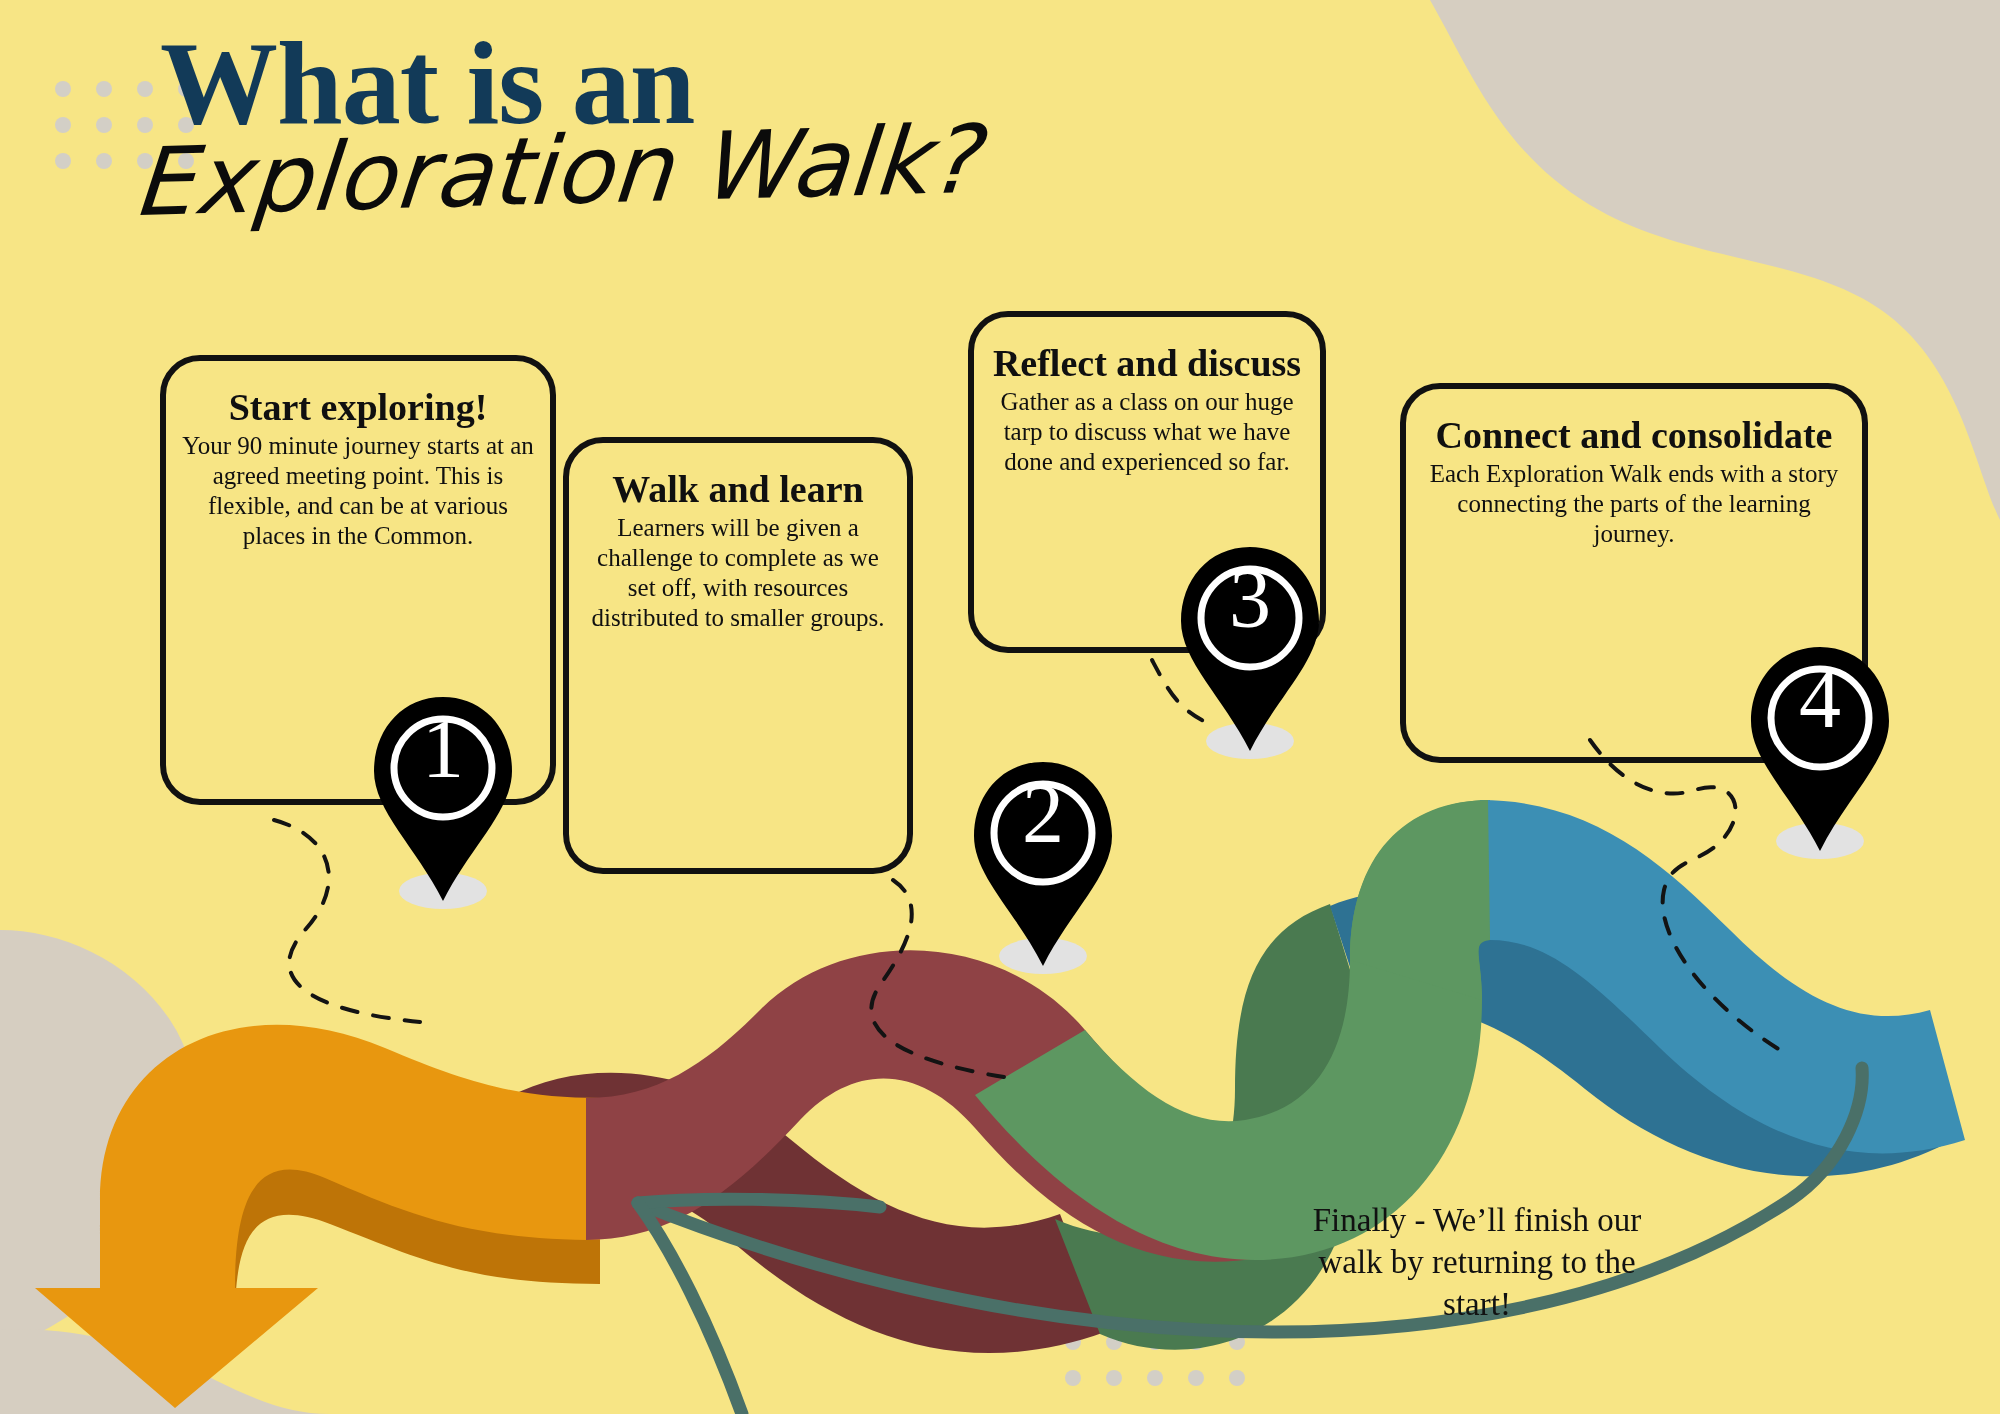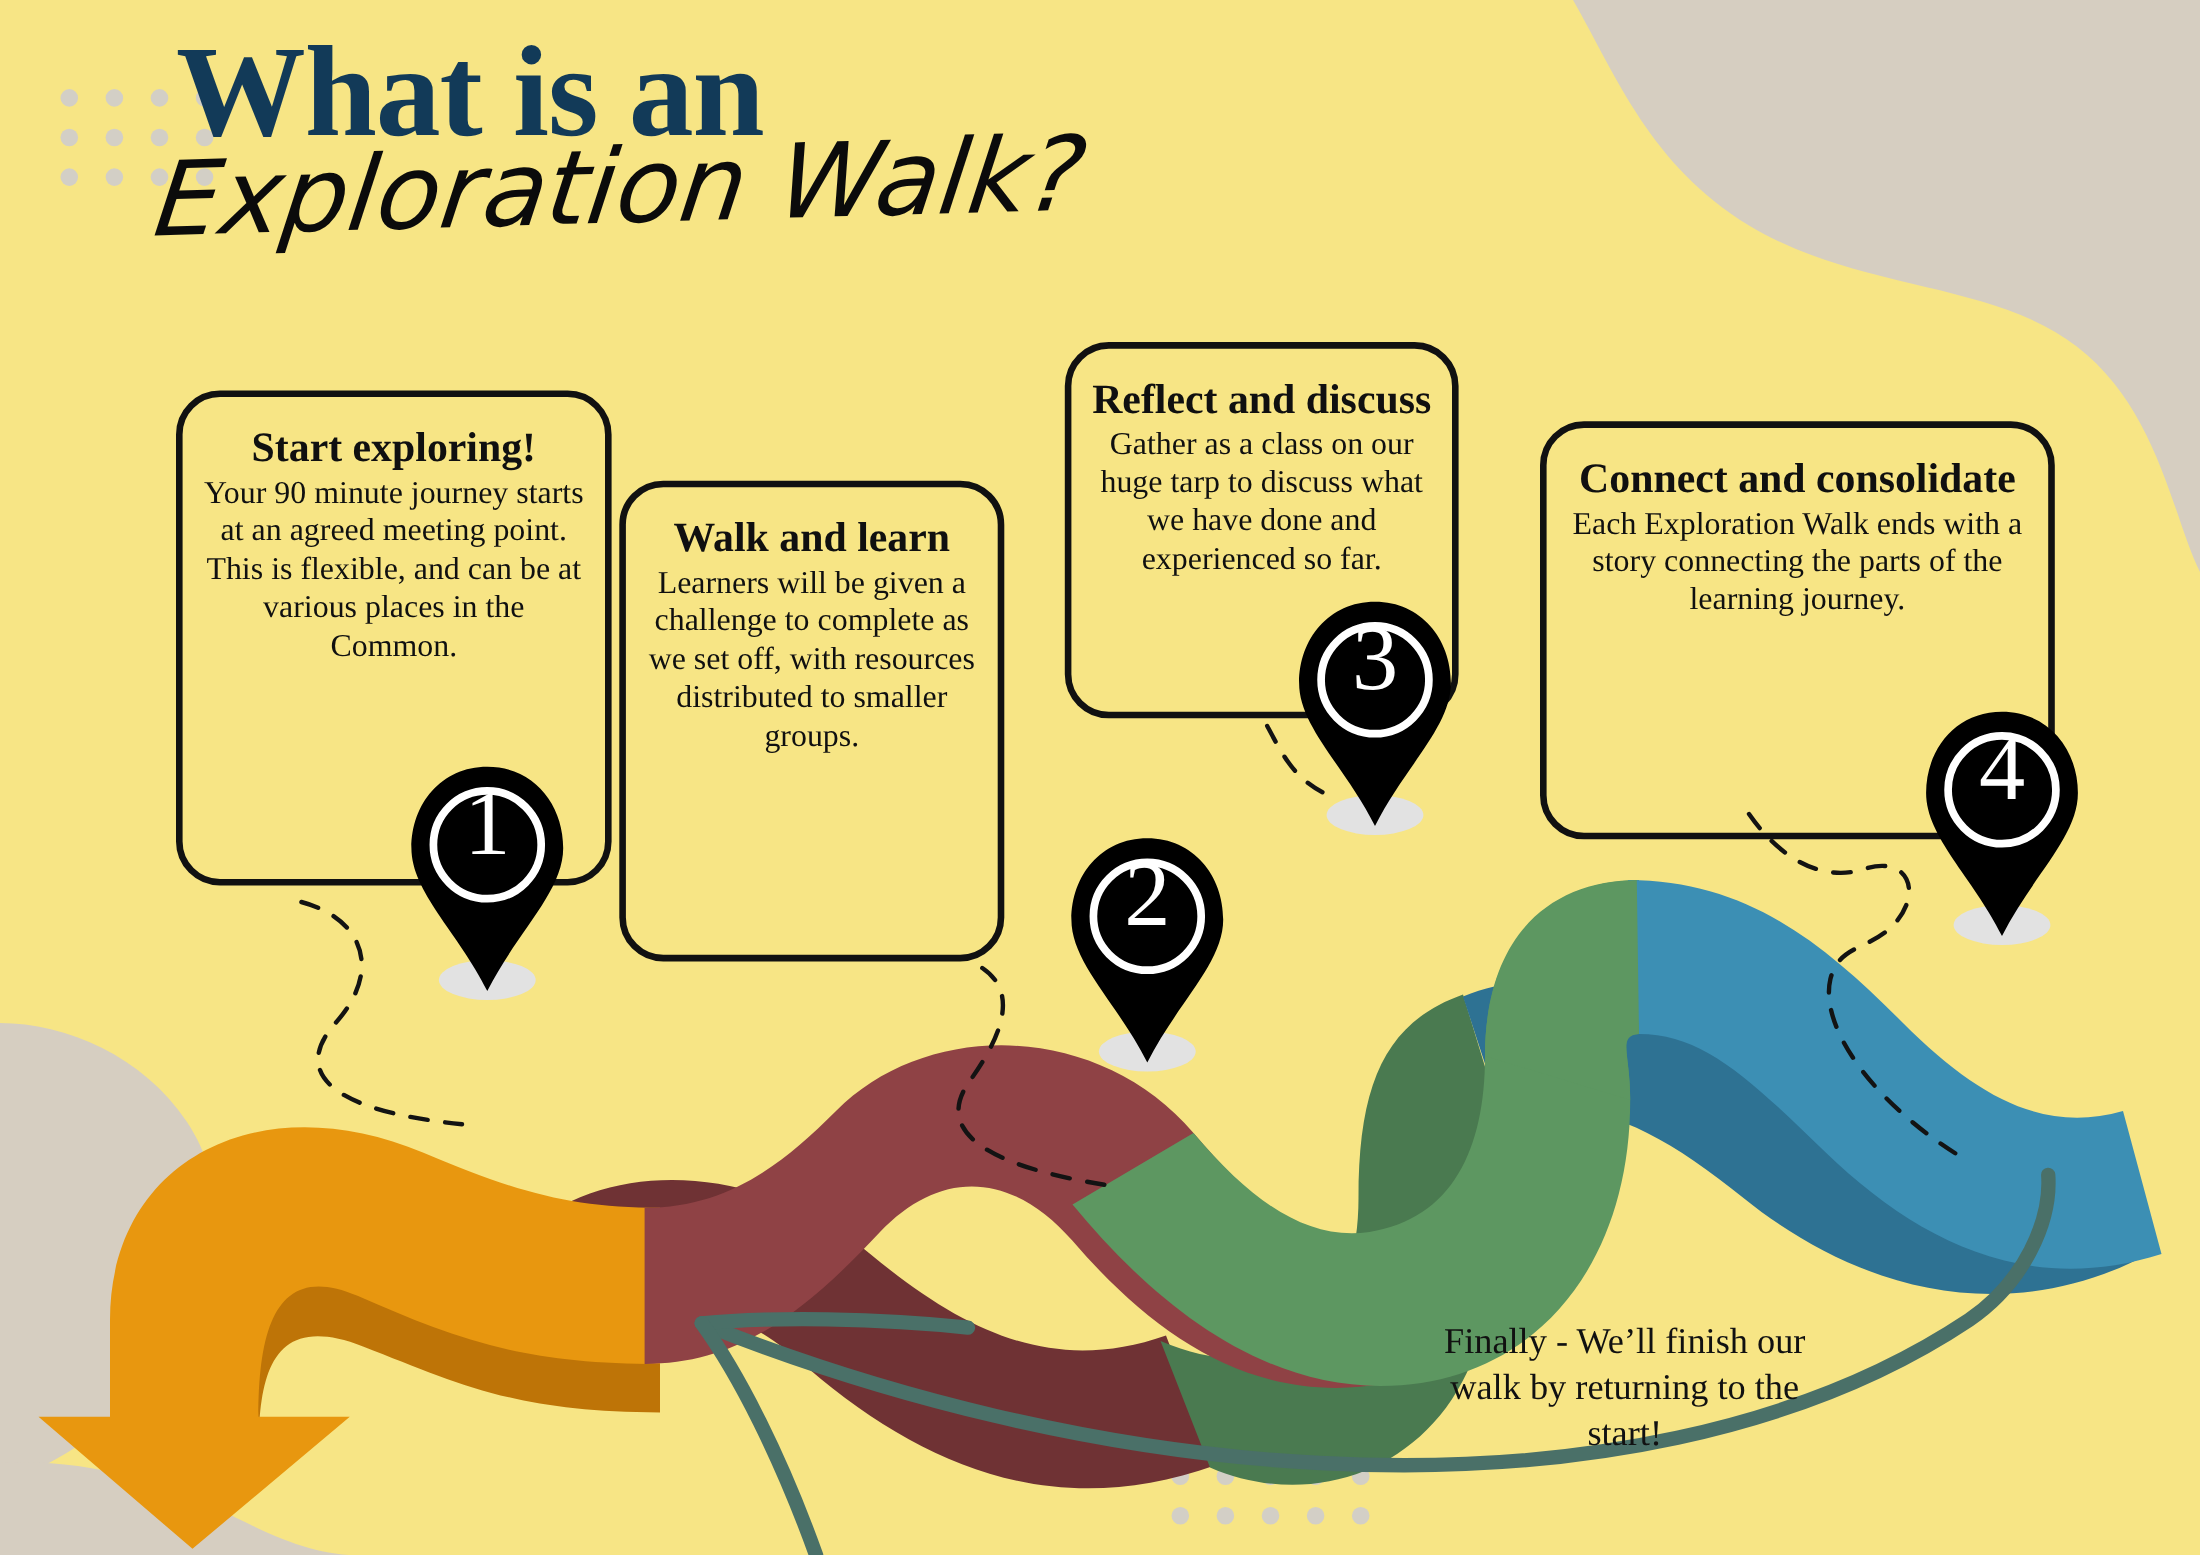--- a/index.html
+++ b/index.html
@@ -62,21 +62,21 @@
   }
   .callout .c-title{
     display:block;
     font-weight:bold;
     font-size:38px;
     line-height:1.12;
     margin:0 0 2px 0;
   }
   .callout .c-body{
     display:block;
-    font-size:29px;
+    font-size:25px;
     line-height:1.2;
     margin:0;
   }
 
   #box1{ left:160px; top:355px; width:396px; height:450px; }
   #box2{ left:563px; top:437px; width:350px; height:437px; }
   #box3{ left:968px; top:311px; width:358px; height:342px; }
   #box4{ left:1400px; top:383px; width:468px; height:380px; }
 
   

